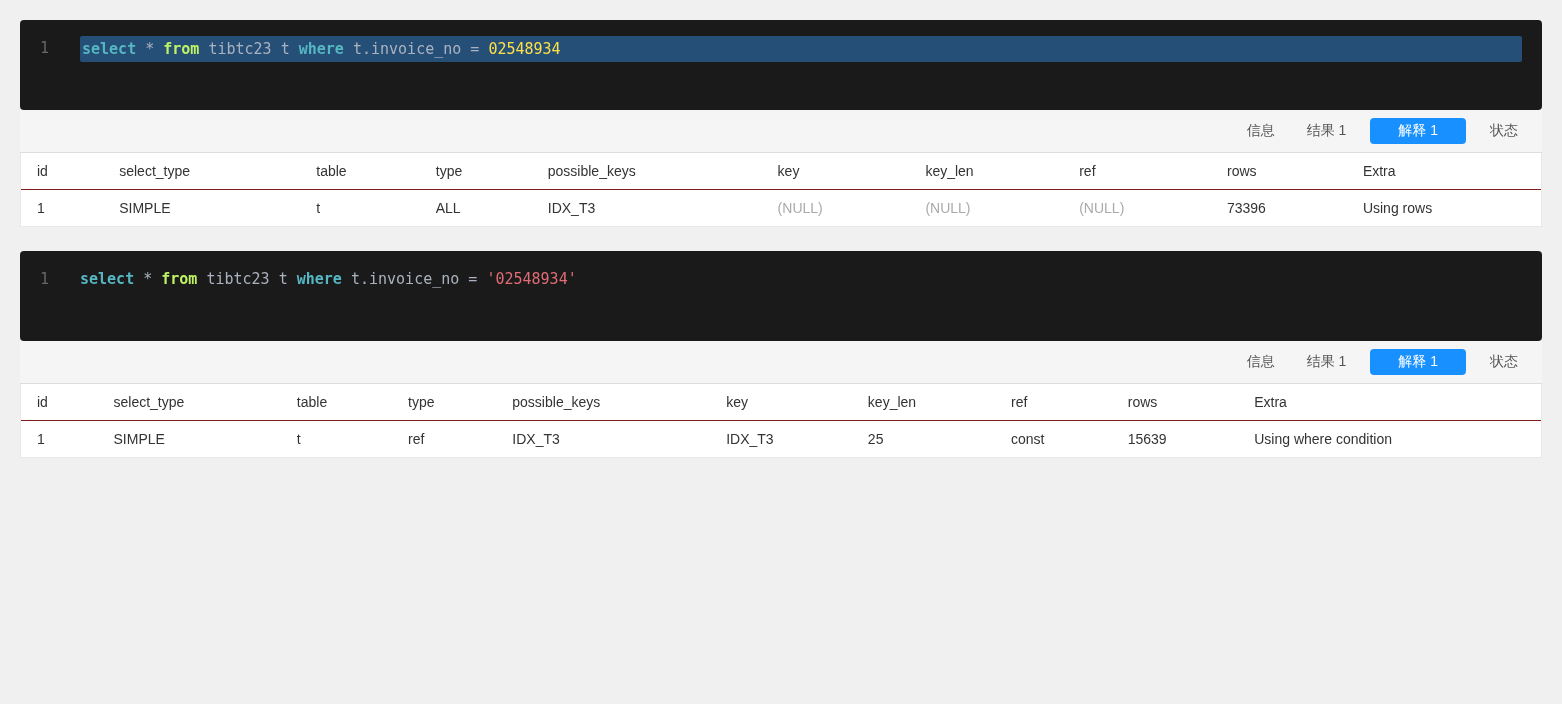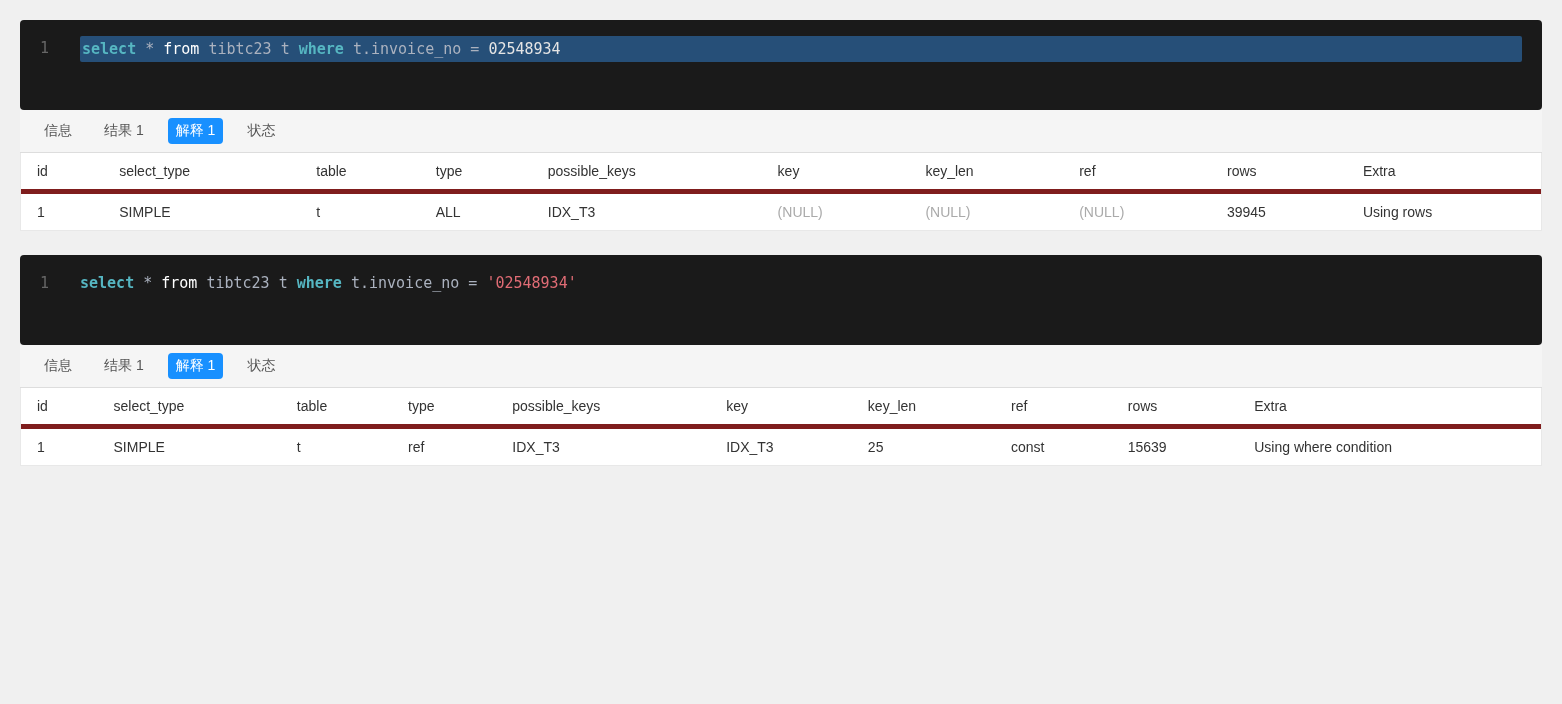--- a/index.html
+++ b/index.html
@@ -39,75 +39,76 @@
       user-select: none;
       min-width: 16px;
     }
 
     .code-content {
       flex: 1;
     }
 
     
     .kw-select { color: #56b6c2; font-weight: bold; }
-    .kw-from { color: #ffffff; font-weight: normal; }
+    .kw-from { color: #bef264; font-weight: bold; }
     .kw-where { color: #56b6c2; font-weight: bold; }
     .kw-star { color: #abb2bf; }
     .tbl-name { color: #abb2bf; }
     .col-name { color: #abb2bf; }
     .op { color: #abb2bf; }
-    .num-val { color: #e5e5e5; }
+    .num-val { color: #fde047; }
     .str-val { color: #e06c75; }
 
     
     .highlighted {
       background: #264f78;
       border-radius: 2px;
       padding: 1px 2px;
     }
 
     
     .tab-bar {
       background: #f5f5f5;
       border-bottom: 1px solid #ddd;
       padding: 8px 16px;
       display: flex;
+      justify-content: flex-end;
       align-items: center;
       gap: 16px;
     }
 
     .tab-item {
       color: #555;
       cursor: pointer;
       padding: 4px 8px;
       font-size: 14px;
     }
 
     .tab-item.active {
       background: #1890ff;
       color: white;
       border-radius: 4px;
-      padding: 4px 8px;
+      padding: 4px 28px;
     }
 
     
     .results-table-container {
       background: white;
       border: 1px solid #e8e8e8;
       border-top: none;
     }
 
     table {
       width: 100%;
       border-collapse: collapse;
       font-size: 14px;
     }
 
     thead tr {
-      border-bottom: 5px solid #7f1d1d;
+      border-bottom: 1px solid #7f1d1d;
     }
 
     thead th {
       text-align: left;
       padding: 10px 16px;
       font-weight: 500;
       color: #333;
       background: white;
     }
 
@@ -172,21 +173,21 @@
       <tbody>
         <tr>
           <td>1</td>
           <td>SIMPLE</td>
           <td>t</td>
           <td>ALL</td>
           <td>IDX_T3</td>
           <td class="null-val">(NULL)</td>
           <td class="null-val">(NULL)</td>
           <td class="null-val">(NULL)</td>
-          <td class="num-cell">39945</td>
+          <td class="num-cell">73396</td>
           <td>Using rows</td>
         </tr>
       </tbody>
     </table>
   </div>
 </div>
 
 <div class="section">
 
   <div class="code-editor">

